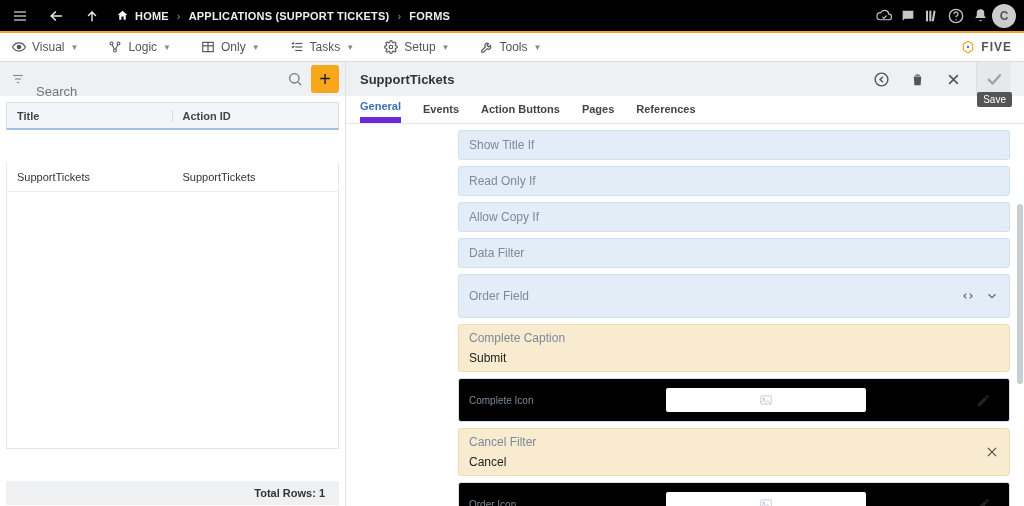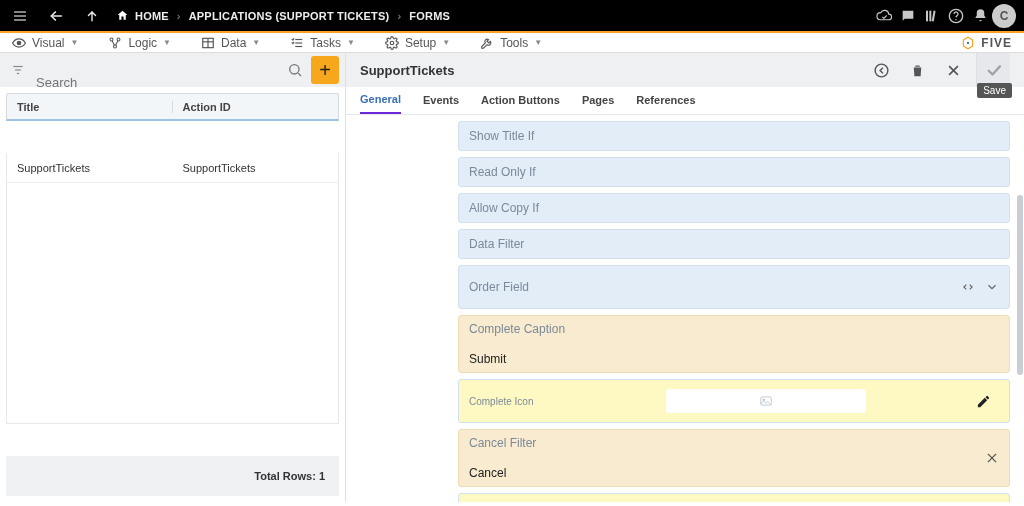--- a/index.html
+++ b/index.html
@@ -13,21 +13,21 @@
 .topbar .breadcrumb{display:flex;align-items:center;gap:8px;font-size:11px;font-weight:600;letter-spacing:.2px;}
 .topbar .breadcrumb .chev{opacity:.6;font-weight:400;}
 .topbar .breadcrumb .bc-item{display:flex;align-items:center;gap:6px;}
 .topbar .spacer{flex:1;}
 .topbar .avatar{width:24px;height:24px;border-radius:50%;background:#ccc;color:#555;display:flex;align-items:center;justify-content:center;font-size:12px;font-weight:600;}
 
 
 .orange-line{height:2px;background:#f9a320;}
 
 
-.menubar{height:20px;border-bottom:1px solid #ddd;display:flex;align-items:center;padding:8px 12px;gap:30px;color:#555;}
+.menubar{height:29px;border-bottom:1px solid #ddd;display:flex;align-items:center;padding:8px 12px;gap:30px;color:#555;}
 .menubar .mitem{display:flex;align-items:center;gap:6px;font-size:12px;cursor:pointer;}
 .menubar .tri{font-size:8px;color:#888;}
 .menubar .spacer{flex:1;}
 .menubar .brand{display:flex;align-items:flex-start;gap:6px;font-weight:600;letter-spacing:1px;color:#555;}
 .menubar .brand-logo{width:14px;height:14px;}
 
 
 .main{display:flex;height:calc(506px - 31px - 2px - 24px);}
 
 
@@ -37,41 +37,41 @@
 .searchbar input{flex:1;border:none;background:transparent;outline:none;font-size:13px;color:#444;margin-top:24px;}
 .addbtn{width:28px;height:28px;background:#f7a71b;border-radius:3px;display:flex;align-items:center;justify-content:center;color:#222;font-size:20px;font-weight:400;cursor:pointer;line-height:1;}
 .list-wrap{padding:6px;flex:1;display:flex;flex-direction:column;gap:32px;}
 .list-head{height:28px;border:1px solid #d6dbe0;border-bottom:2px solid #9ec1e6;background:#f3f6f9;display:flex;align-items:center;border-radius:2px 2px 0 0;}
 .list-head .col{padding:0 10px;font-size:11px;font-weight:600;color:#444;}
 .list-head .col.title{width:50%;border-right:1px solid #d6dbe0;}
 .list-body{flex:1;border:1px solid #e5e8eb;border-top:none;overflow:auto;}
 .list-row{height:30px;display:flex;align-items:center;font-size:11px;color:#333;border-bottom:1px solid #eee;}
 .list-row .col{padding:0 10px;}
 .list-row .col.title{width:50%;}
-.footer-row{height:40px;background:#eef0f2;display:flex;align-items:center;justify-content:flex-end;padding:0 14px;font-size:11px;font-weight:600;}
+.footer-row{height:24px;background:#eef0f2;display:flex;align-items:center;justify-content:flex-end;padding:0 14px;font-size:11px;font-weight:600;}
 
 
 .right{flex:1;display:flex;flex-direction:column;position:relative;}
 .rhead{height:34px;background:#eef0f2;display:flex;align-items:center;padding:0 14px;gap:10px;}
 .rhead .title{font-weight:600;font-size:13px;color:#333;}
 .rhead .spacer{flex:1;}
 .rhead .ic{width:26px;height:26px;display:flex;align-items:center;justify-content:center;color:#555;cursor:pointer;}
 .rhead .save-chip{width:34px;height:34px;display:flex;align-items:center;justify-content:center;background:#e6e8eb;border-left:1px solid #dcdfe3;}
 .tabs{height:28px;display:flex;align-items:flex-end;padding:0 14px;gap:22px;border-bottom:1px solid #e5e8eb;font-size:11px;font-weight:600;}
 .tab{height:28px;display:flex;align-items:center;cursor:pointer;color:#444;}
-.tab.active{color:#3b6fb6;border-bottom:2px solid #6d28d9;}
+.tab.active{color:#3b6fb6;border-bottom:6px solid #6d28d9;}
 .form-area{flex:1;overflow:auto;padding:6px 14px 6px 112px;}
 .form-area::-webkit-scrollbar{width:10px;}
 .form-area::-webkit-scrollbar-thumb{background:#c9ced4;border-radius:5px;}
 .field{background:#e3edf7;border:1px solid #d2e0ee;border-radius:3px;margin-bottom:6px;padding:6px 10px;min-height:30px;display:flex;flex-direction:column;justify-content:center;position:relative;}
 .field .lab{font-size:12px;color:#7b8a9a;}
-.field .val{font-size:12px;color:#222;margin-top:16px;}
+.field .val{font-size:12px;color:#222;margin-top:6px;}
 .field.wval{background:#f8ebcf;border-color:#eedcb3;}
 .field .right-ic{position:absolute;right:10px;top:50%;transform:translateY(-50%);display:flex;gap:10px;color:#666;}
-.iconfield{background:#fef9c3;border:1px solid #d2e0ee;border-radius:3px;margin-bottom:6px;height:44px;display:flex;align-items:center;padding:0 10px;gap:24px;}
+.iconfield{background:#000000;border:1px solid #d2e0ee;border-radius:3px;margin-bottom:6px;height:44px;display:flex;align-items:center;padding:0 10px;gap:24px;}
 .iconfield .lab{font-size:10px;color:#7b8a9a;width:96px;}
 .iconfield .spacer-sm{flex:1;display:flex;justify-content:center;}
 .iconfield .iconprev{width:200px;height:24px;background:#fff;border-radius:2px;display:flex;align-items:center;justify-content:center;}
 .iconfield .iconprev svg{color:#bcc6d0;}
 .iconfield .edit-ic{width:32px;display:flex;justify-content:center;color:#333;cursor:pointer;}
 .tooltip{position:absolute;top:30px;right:12px;background:#555;color:#fff;font-size:10px;padding:2px 6px;border-radius:2px;z-index:5;}
 
 
 .fake-scroll{position:absolute;top:62px;right:0;width:8px;height:calc(100% - 62px);background:transparent;}
 .fake-scroll .thumb{position:absolute;top:80px;width:6px;right:1px;height:180px;background:#c9ced4;border-radius:4px;}
@@ -173,21 +173,21 @@
       </svg>
       <span>Logic</span>
       <span class="tri">▼</span>
     </div>
   <div class="mitem">
       <svg width="14" height="14" viewBox="0 0 24 24" fill="none" stroke="#555" stroke-width="2">
         <rect x="3" y="4" width="18" height="16"></rect>
         <line x1="3" y1="10" x2="21" y2="10"></line>
         <line x1="12" y1="4" x2="12" y2="20"></line>
       </svg>
-      <span>Data</span>
+      <span>Only</span>
       <span class="tri">▼</span>
     </div>
   <div class="mitem">
       <svg width="14" height="14" viewBox="0 0 24 24" fill="none" stroke="#555" stroke-width="2">
         <line x1="9" y1="6" x2="21" y2="6"></line>
         <line x1="9" y1="12" x2="21" y2="12"></line>
         <line x1="9" y1="18" x2="21" y2="18"></line>
         <polyline points="3 5 5 7 7 4"></polyline>
         <polyline points="3 11 5 13 7 10"></polyline>
       </svg>

